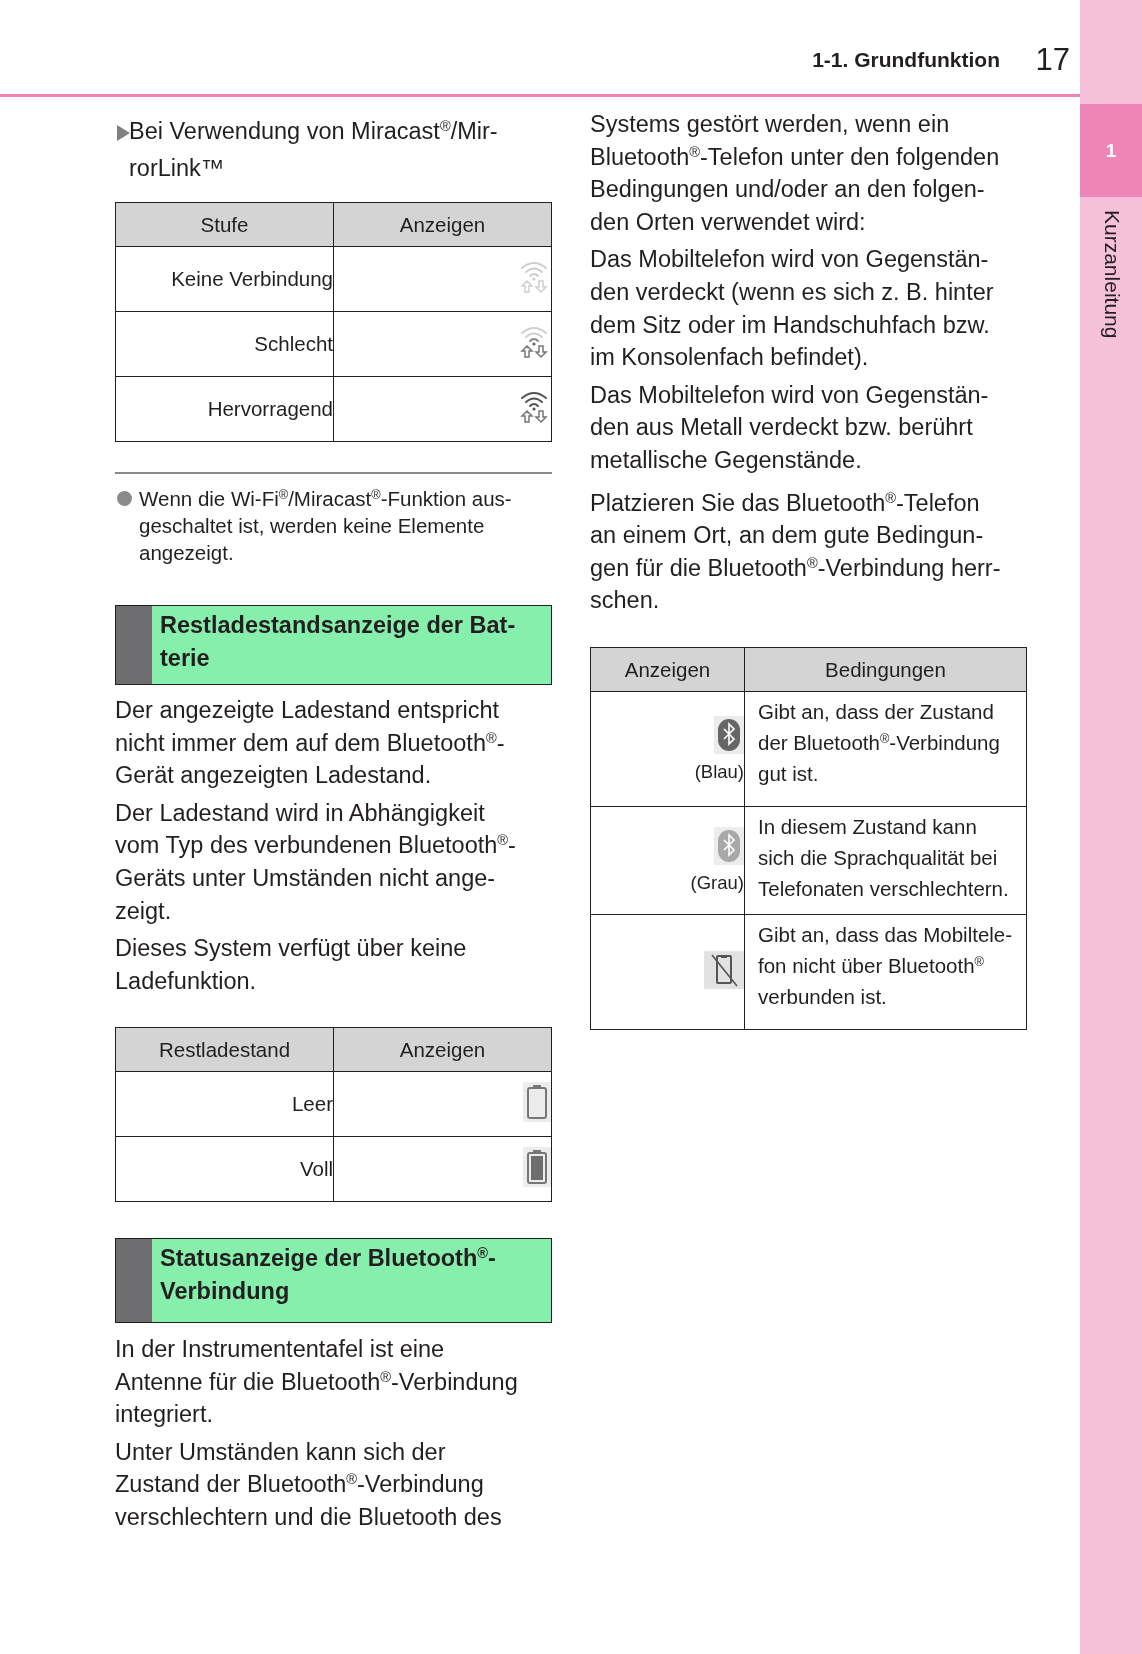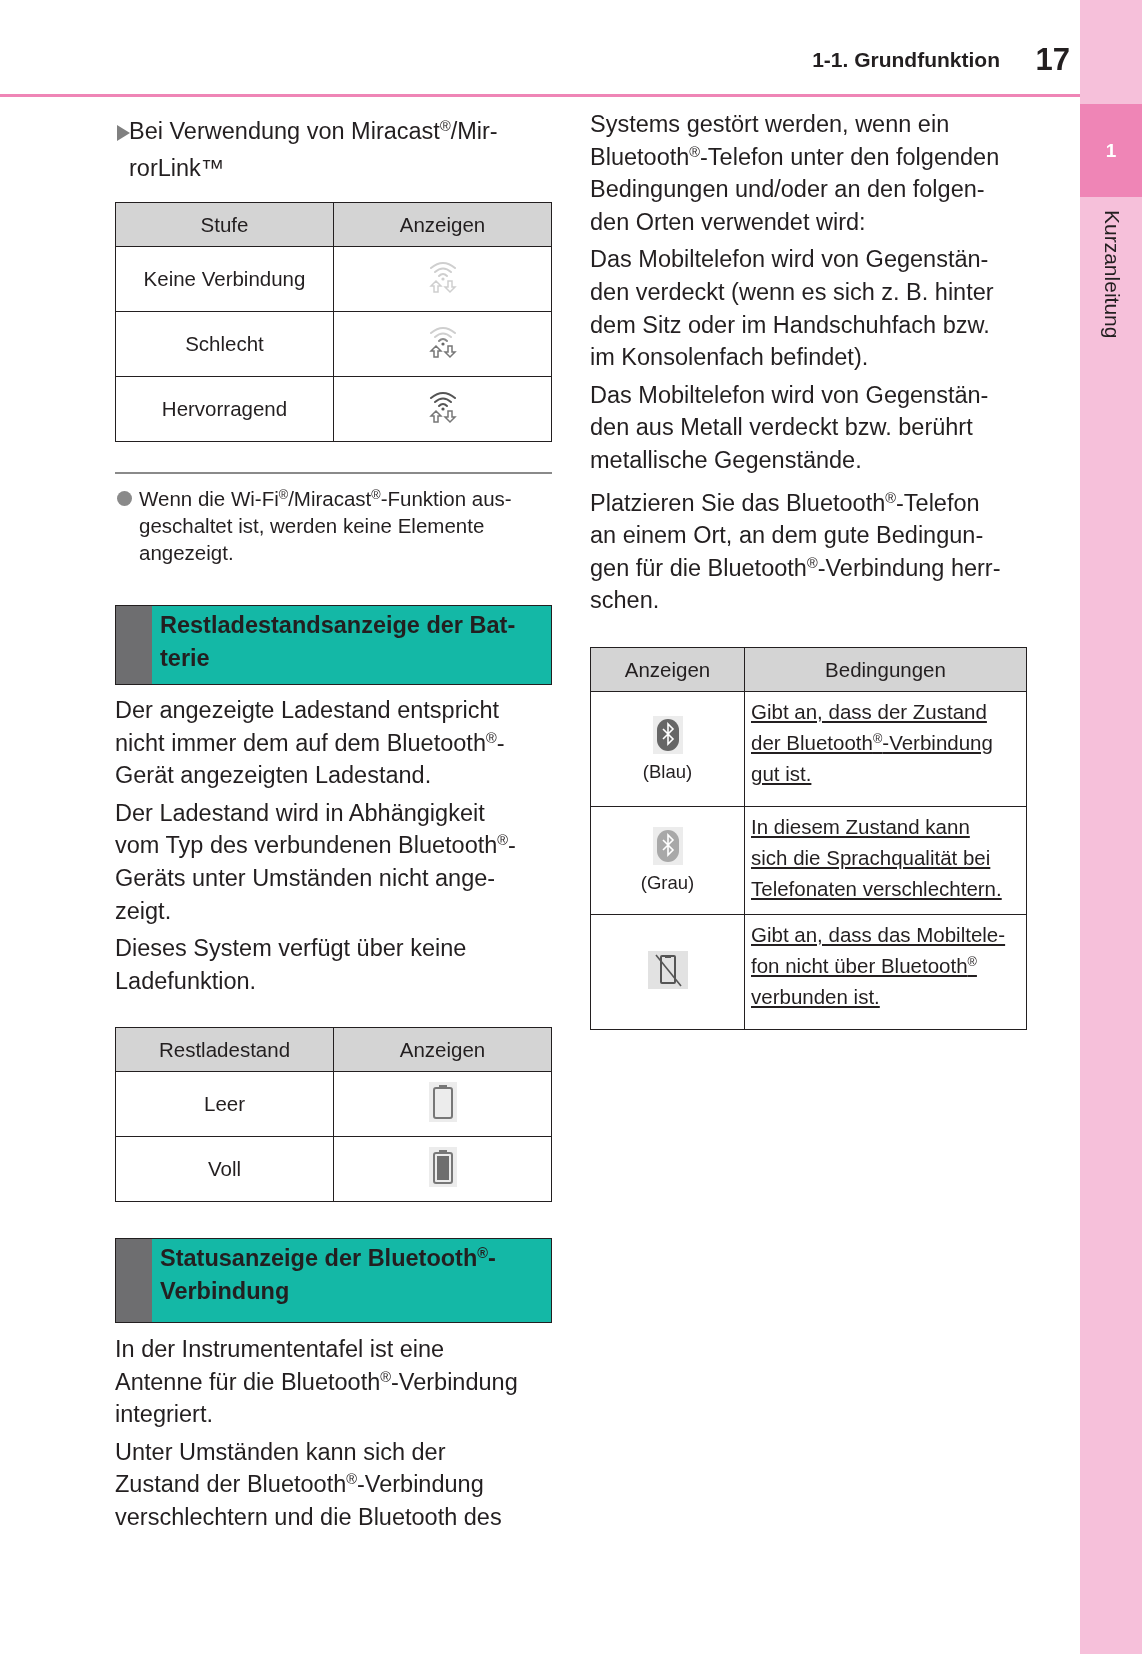--- a/index.html
+++ b/index.html
@@ -6,21 +6,21 @@
   body {
     width: 1142px; height: 1654px; position: relative; overflow: hidden;
     background: #ffffff; color: #231f20;
     font-family: "Liberation Sans", "DejaVu Sans", sans-serif;
   }
   .abs { position: absolute; }
   sup { font-size: 0.62em; vertical-align: 0.55em; line-height: 0; }
 
   
   #hdr-section { left: 700px; top: 48px; width: 300px; text-align: right; font-size: 21px; font-weight: bold; }
-  #hdr-page { left: 1020px; top: 42px; width: 50px; text-align: right; font-size: 31px; font-weight: bold; }
+  #hdr-page { left: 1020px; top: 42px; width: 50px; text-align: right; font-size: 31px; font-weight: normal; }
   #hdr-line { left: 0; top: 94px; width: 1080px; height: 3px; background: #ef85b6; }
 
   
   #side-strip { left: 1080px; top: 0; width: 62px; height: 1654px; background: #f6c0da; }
   #side-tab { left: 1080px; top: 104px; width: 62px; height: 93px; background: #ef85b6; color: #fff; font-size: 19px; font-weight: bold; display:flex; align-items:center; justify-content:center; }
   #side-label { left: 1080px; top: 210px; width: 62px; height: 150px; }
   #side-label span { position:absolute; left: 20px; top: 0; writing-mode: vertical-rl; font-size: 21px; color: #231f20; }
 
   
   .para { font-size: 23.5px; line-height: 32.6px; }
@@ -28,54 +28,54 @@
 
   
   #bullet-row { left: 117px; top: 113px; width: 440px; }
   #bullet-tri { position:absolute; left:0; top:12px; width:0; height:0; border-top:8px solid transparent; border-bottom:8px solid transparent; border-left:13px solid #808080; }
   #bullet-text { position:absolute; left:12px; top:0; width: 410px; font-size: 23.5px; line-height: 37px; }
 
   
   table.grid { border-collapse: collapse; position: absolute; font-size: 20.5px; }
   table.grid th, table.grid td { border: 1.5px solid #231f20; padding: 0; }
   table.grid th { background: #d4d4d4; font-weight: normal; text-align: center; }
-  table.grid td { text-align: center; vertical-align: middle; }
+  table.grid td { text-align: right; vertical-align: middle; }
 
   #tbl-wifi { left: 115px; top: 202px; width: 437px; }
   #tbl-wifi th { height: 43px; text-align: center; }
   #tbl-wifi td { height: 64px; }
   #tbl-wifi col.c1 { width: 218px; }
 
   #divider { left: 115px; top: 472px; width: 437px; height: 2px; background: #8a8a8a; }
 
   #note { left: 115px; top: 485px; width: 440px; font-size: 20.5px; line-height: 27px; }
   #note-dot { position:absolute; left:2px; top:6px; width:15px; height:15px; border-radius:50%; background:#8a8a8a; }
   #note-text { position:absolute; left: 24px; top:0; width: 420px; }
 
-  .sect-head { position:absolute; border: 1.5px solid #231f20; background:#14b8a6; box-sizing: border-box; }
+  .sect-head { position:absolute; border: 1.5px solid #231f20; background:#86efac; box-sizing: border-box; }
   .sect-head .bar { position:absolute; left:0; top:0; bottom:0; width:36px; background:#6e6e70; }
   .sect-head .txt { position:absolute; left: 44px; top: 3px; right: 10px; font-size: 23.5px; font-weight: bold; line-height: 33px; }
 
   #sect-battery { left: 115px; top: 605px; width: 437px; height: 80px; }
   #para-battery { left: 115px; top: 694px; width: 440px; }
 
   #tbl-battery { left: 115px; top: 1027px; width: 437px; }
   #tbl-battery th { height: 43px; text-align: center; }
   #tbl-battery td { height: 64px; }
   #tbl-battery col.c1 { width: 218px; }
 
   #sect-bt { left: 115px; top: 1238px; width: 437px; height: 85px; }
   #para-bt { left: 115px; top: 1333px; width: 440px; }
 
   #para-right { left: 590px; top: 108px; width: 440px; }
 
   #tbl-bt { left: 590px; top: 647px; width: 437px; }
   #tbl-bt col.c1 { width: 154px; }
   #tbl-bt th { height: 43px; }
-  #tbl-bt td.cond { text-align: left; padding: 4px 6px; font-size: 20.5px; line-height: 31px; vertical-align: top; text-decoration: underline; }
+  #tbl-bt td.cond { text-align: left; padding: 4px 13px; font-size: 20.5px; line-height: 31px; vertical-align: top; }
   #tbl-bt tr.r1 td { height: 106px; }
   #tbl-bt tr.r2 td { height: 99px; }
   #tbl-bt tr.r3 td { height: 106px; }
   .icon-cap { font-size: 18.5px; display:block; margin-top: 2px; }
 
   .icon-box { display:inline-block; }
 </style>
 </head>
 <body>
 

